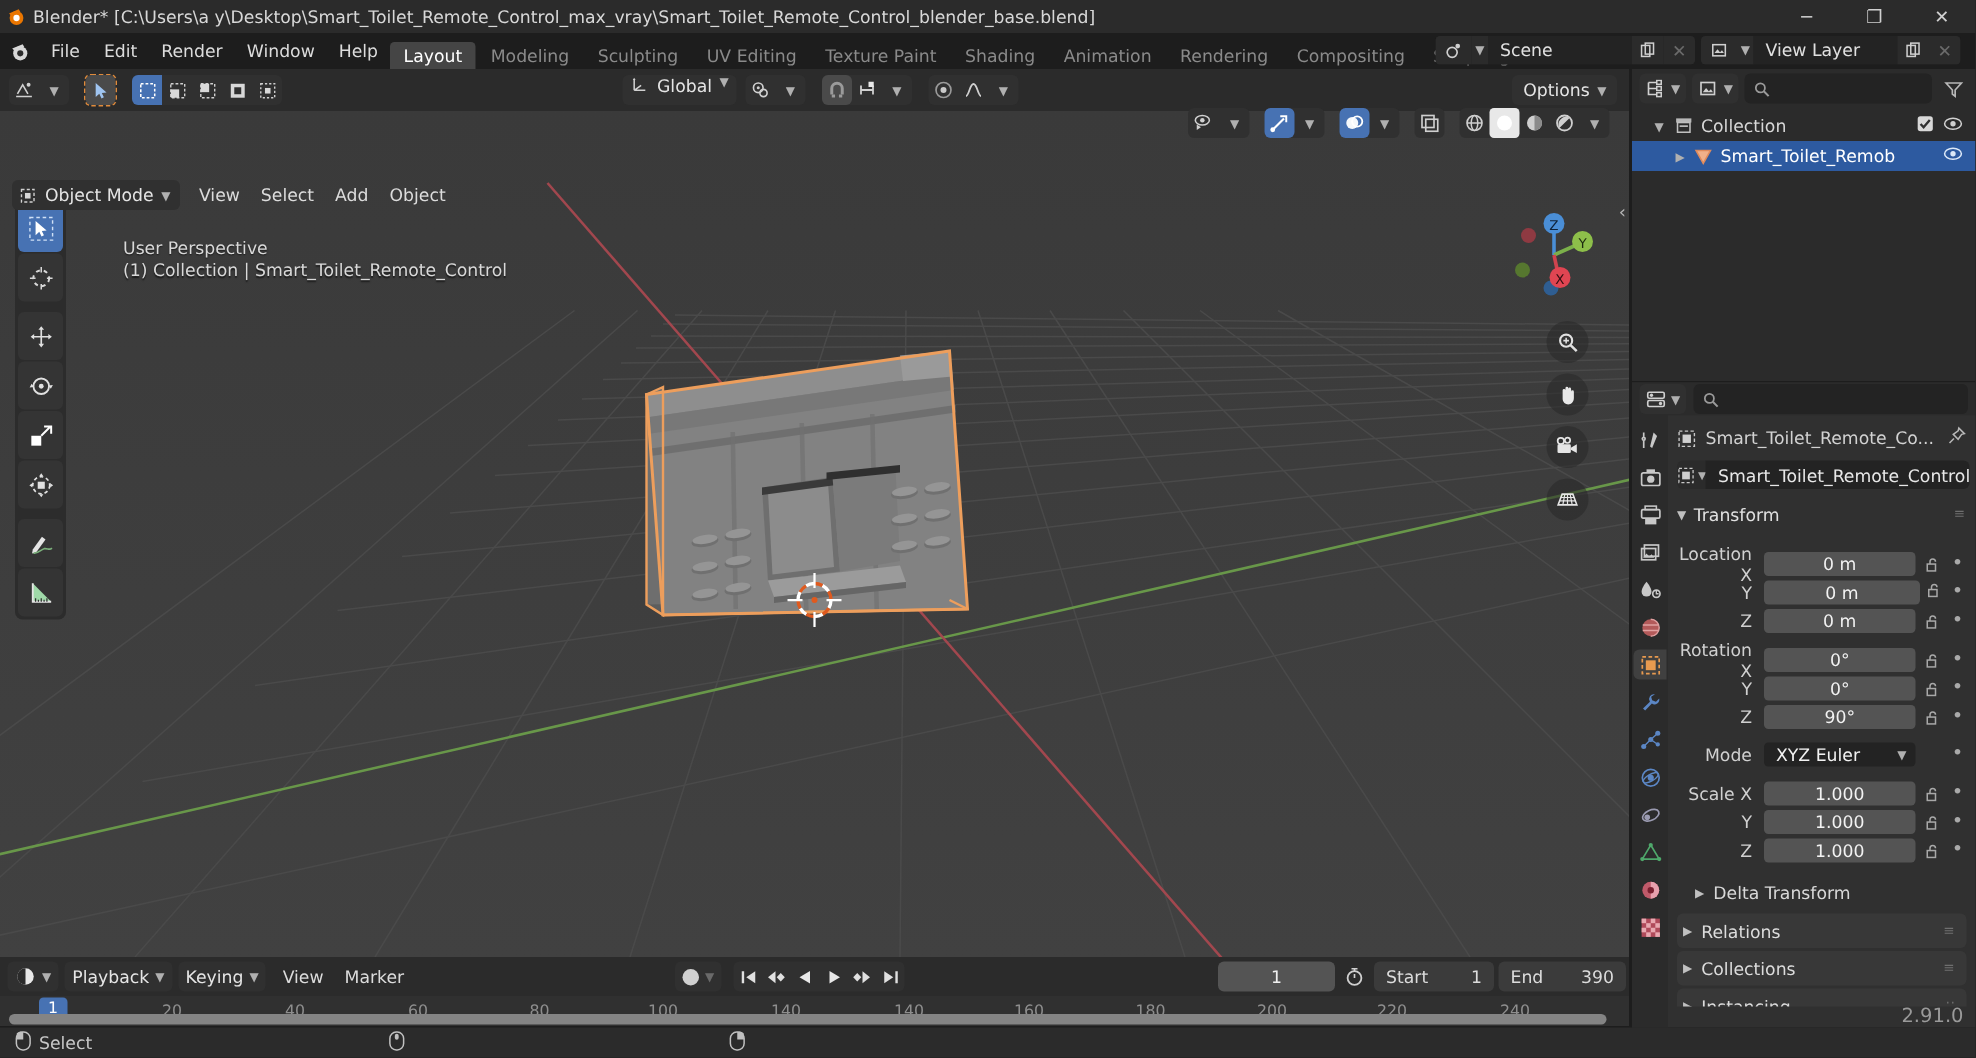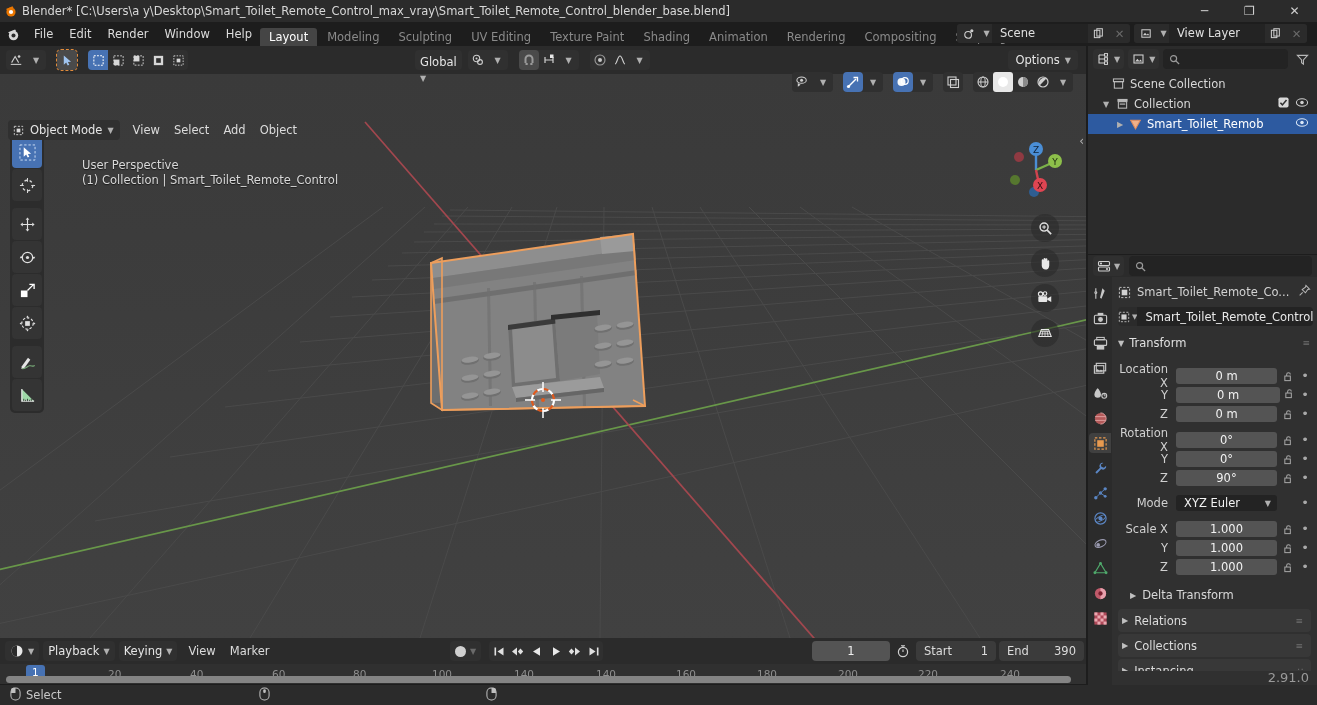--- a/index.html
+++ b/index.html
@@ -55,21 +55,21 @@
   }
   .ctlgrp { display:flex; align-items:center; background:#303030; border-radius:4px; height:20px; margin-right:5px;}
   .ctlbtn { height:20px; min-width:20px; display:flex; align-items:center; justify-content:center; padding:0 3px; }
   .ctlbtn.on { background:#4772b3; border-radius:4px; }
   .ctlbtn.onwhite { background:#e8e8e8; border-radius:3px; }
   .mode-dd {
     display:flex; align-items:center; gap:5px; background:#303030; border-radius:4px;
     height:20px; padding:0 6px 0 4px; margin-right:6px; font-size:11.5px;
   }
   .hdr-menu { padding:0 7px; height:20px; line-height:20px; font-size:11.5px; color:#dcdcdc; border-radius:3px;}
-  .orient-dd { display:flex; gap:5px; background:#303030; border-radius:4px; height:20px; padding:0 5px; font-size:11.5px;flex-direction:column;}
+  .orient-dd { display:flex; gap:5px; background:#303030; border-radius:4px; height:20px; padding:0 5px; font-size:11.5px;}
   .options-dd {
     position:absolute; right:8px; top:4px; display:flex; align-items:center; gap:5px;
     background:#303030; border-radius:4px; height:20px; padding:0 7px; font-size:11.5px;
   }
   .sel-icons { display:flex; background:#303030; border-radius:4px; height:20px; overflow:hidden; margin-right:6px;}
   .sel-icons .si { width:20px; height:20px; display:flex; align-items:center; justify-content:center;}
   .sel-icons .si.on { background:#4772b3; }
 
   .vp-canvas {
     position:absolute; left:0; top:28px; width:1086px; height:564px;
@@ -810,30 +810,20 @@
       </div>
       <div class="tinybtn">
         <svg width="13" height="13" viewBox="0 0 14 14">
             <path d="M1.5 2.5 H12.5 L8 7.5 V12 L6 10.5 V7.5 Z" fill="none" stroke="#b8b8b8" stroke-width="1.2"></path>
           </svg>
       </div>
     </div>
 
     <div class="ol-body">
 
-      <div class="ol-row" style="padding-left:12px;">
-        <span class="tri"></span>
-        <span style="display:flex;align-items:center;margin-right:5px;">
-          <svg width="13" height="12" viewBox="0 0 14 13">
-              <rect x="1.5" y="1" width="11" height="3" fill="none" stroke="#c0c0c0" stroke-width="1.1"></rect>
-              <rect x="2.5" y="4" width="9" height="7" fill="none" stroke="#c0c0c0" stroke-width="1.1"></rect>
-            </svg>
-        </span>
-        <span>Scene Collection</span>
-      </div>
 
       <div class="ol-row" style="padding-left:12px;">
         <span class="tri">▼</span>
         <span style="display:flex;align-items:center;margin-right:5px;margin-left:4px;">
           <svg width="13" height="12" viewBox="0 0 14 13">
               <rect x="1.5" y="1" width="11" height="3" fill="#b8b8b8"></rect>
               <rect x="2.5" y="4" width="9" height="7" fill="none" stroke="#c0c0c0" stroke-width="1.1"></rect>
               <rect x="4" y="6" width="6" height="1.2" fill="#c0c0c0"></rect>
             </svg>
         </span>

